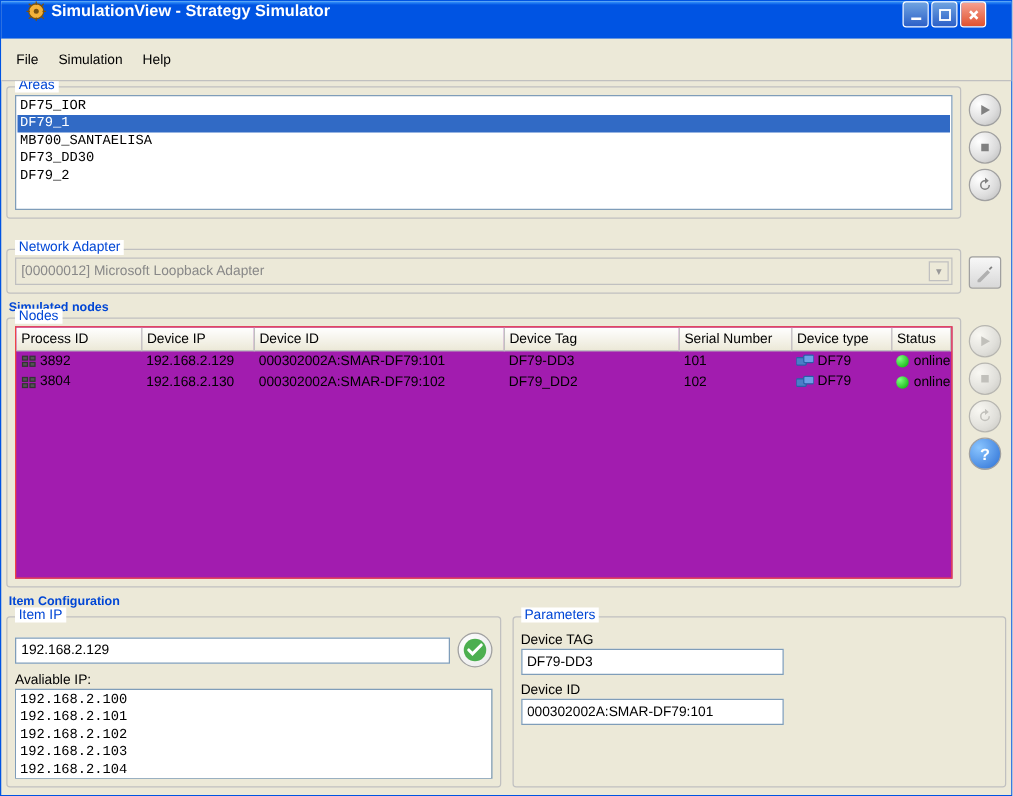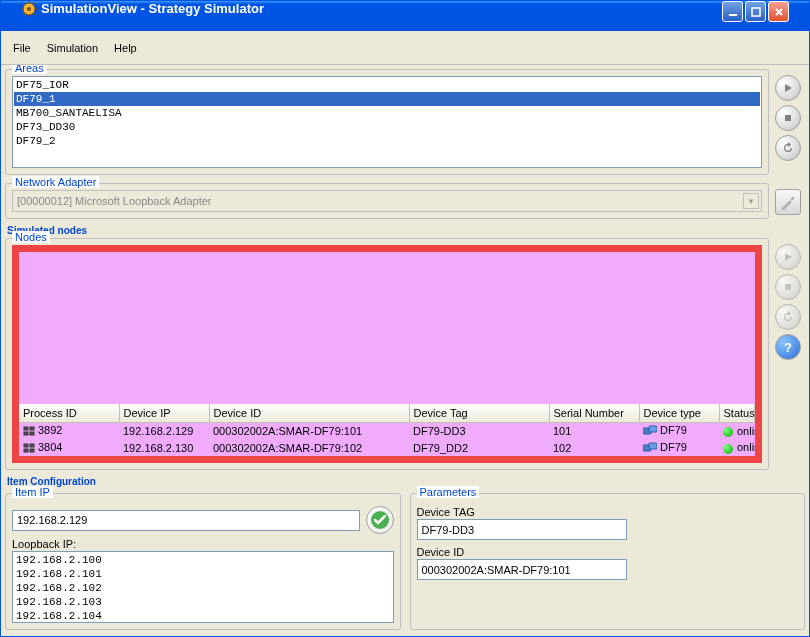--- a/index.html
+++ b/index.html
@@ -120,21 +120,21 @@
     padding: 0 2px;
     line-height: 14px;
     cursor: pointer;
     white-space: nowrap;
     font-family: Liberation Mono, monospace;
   }
   .list-item.selected {
     background: #316ac5;
     color: white;
   }
-  .na-row { display: flex; gap: 6px; align-items: stretch; margin-top:4px;}
+  .na-row { display: flex; gap: 6px; align-items: stretch; margin-top:20px;}
   .combo {
     flex: 1;
     height: 22px;
     border: 1px solid #c0c0c0;
     background: #ece9d8;
     display: flex;
     align-items: center;
     padding: 0 4px;
     color: #888;
     position: relative;
@@ -166,26 +166,25 @@
   .section-label {
     color: #0046d5;
     font-size: 10px;
     padding: 4px 2px 0 2px;
     font-weight: bold;
   }
   .nodes-row { display: flex; gap: 6px; flex:1; min-height:0;}
   .nodes-group { flex: 1; display:flex; flex-direction:column;}
   .table-wrap {
     flex:1;
-    background: #f0abfc;
-    border: 7px solid #ef4444;
+    background: #a21caf;
+    border: 1px solid #ef4444;
     overflow: hidden;
     display:flex;
     flex-direction:column;
-    justify-content:flex-end;
   }
   table {
     border-collapse: collapse;
     width: 100%;
     table-layout: fixed;
   }
   thead th {
     background: linear-gradient(to bottom, #ffffff, #ece9d8);
     border-right: 1px solid #c0c0c0;
     border-bottom: 1px solid #c0c0c0;
@@ -445,21 +444,21 @@
         <div class="group-title">Item IP</div>
         <div class="ip-row">
           <input class="text-input" value="192.168.2.129" style="">
           <div class="ok-btn">
             <svg width="20" height="20" viewBox="0 0 20 20">
                 <circle cx="10" cy="10" r="9" fill="#4caf50"></circle>
                 <path d="M5 10l3 3 7-7" stroke="white" stroke-width="2.5" fill="none" stroke-linecap="round"></path>
               </svg>
           </div>
         </div>
-        <div class="avail-label">Loopback IP:</div>
+        <div class="avail-label">Avaliable IP:</div>
         <div class="avail-list" id="avail-list">
             <div class="list-item">192.168.2.100</div>
             <div class="list-item">192.168.2.101</div>
             <div class="list-item">192.168.2.102</div>
             <div class="list-item">192.168.2.103</div>
             <div class="list-item">192.168.2.104</div>
           </div>
       </div>
       <div class="group params-group">
         <div class="group-title">Parameters</div>

